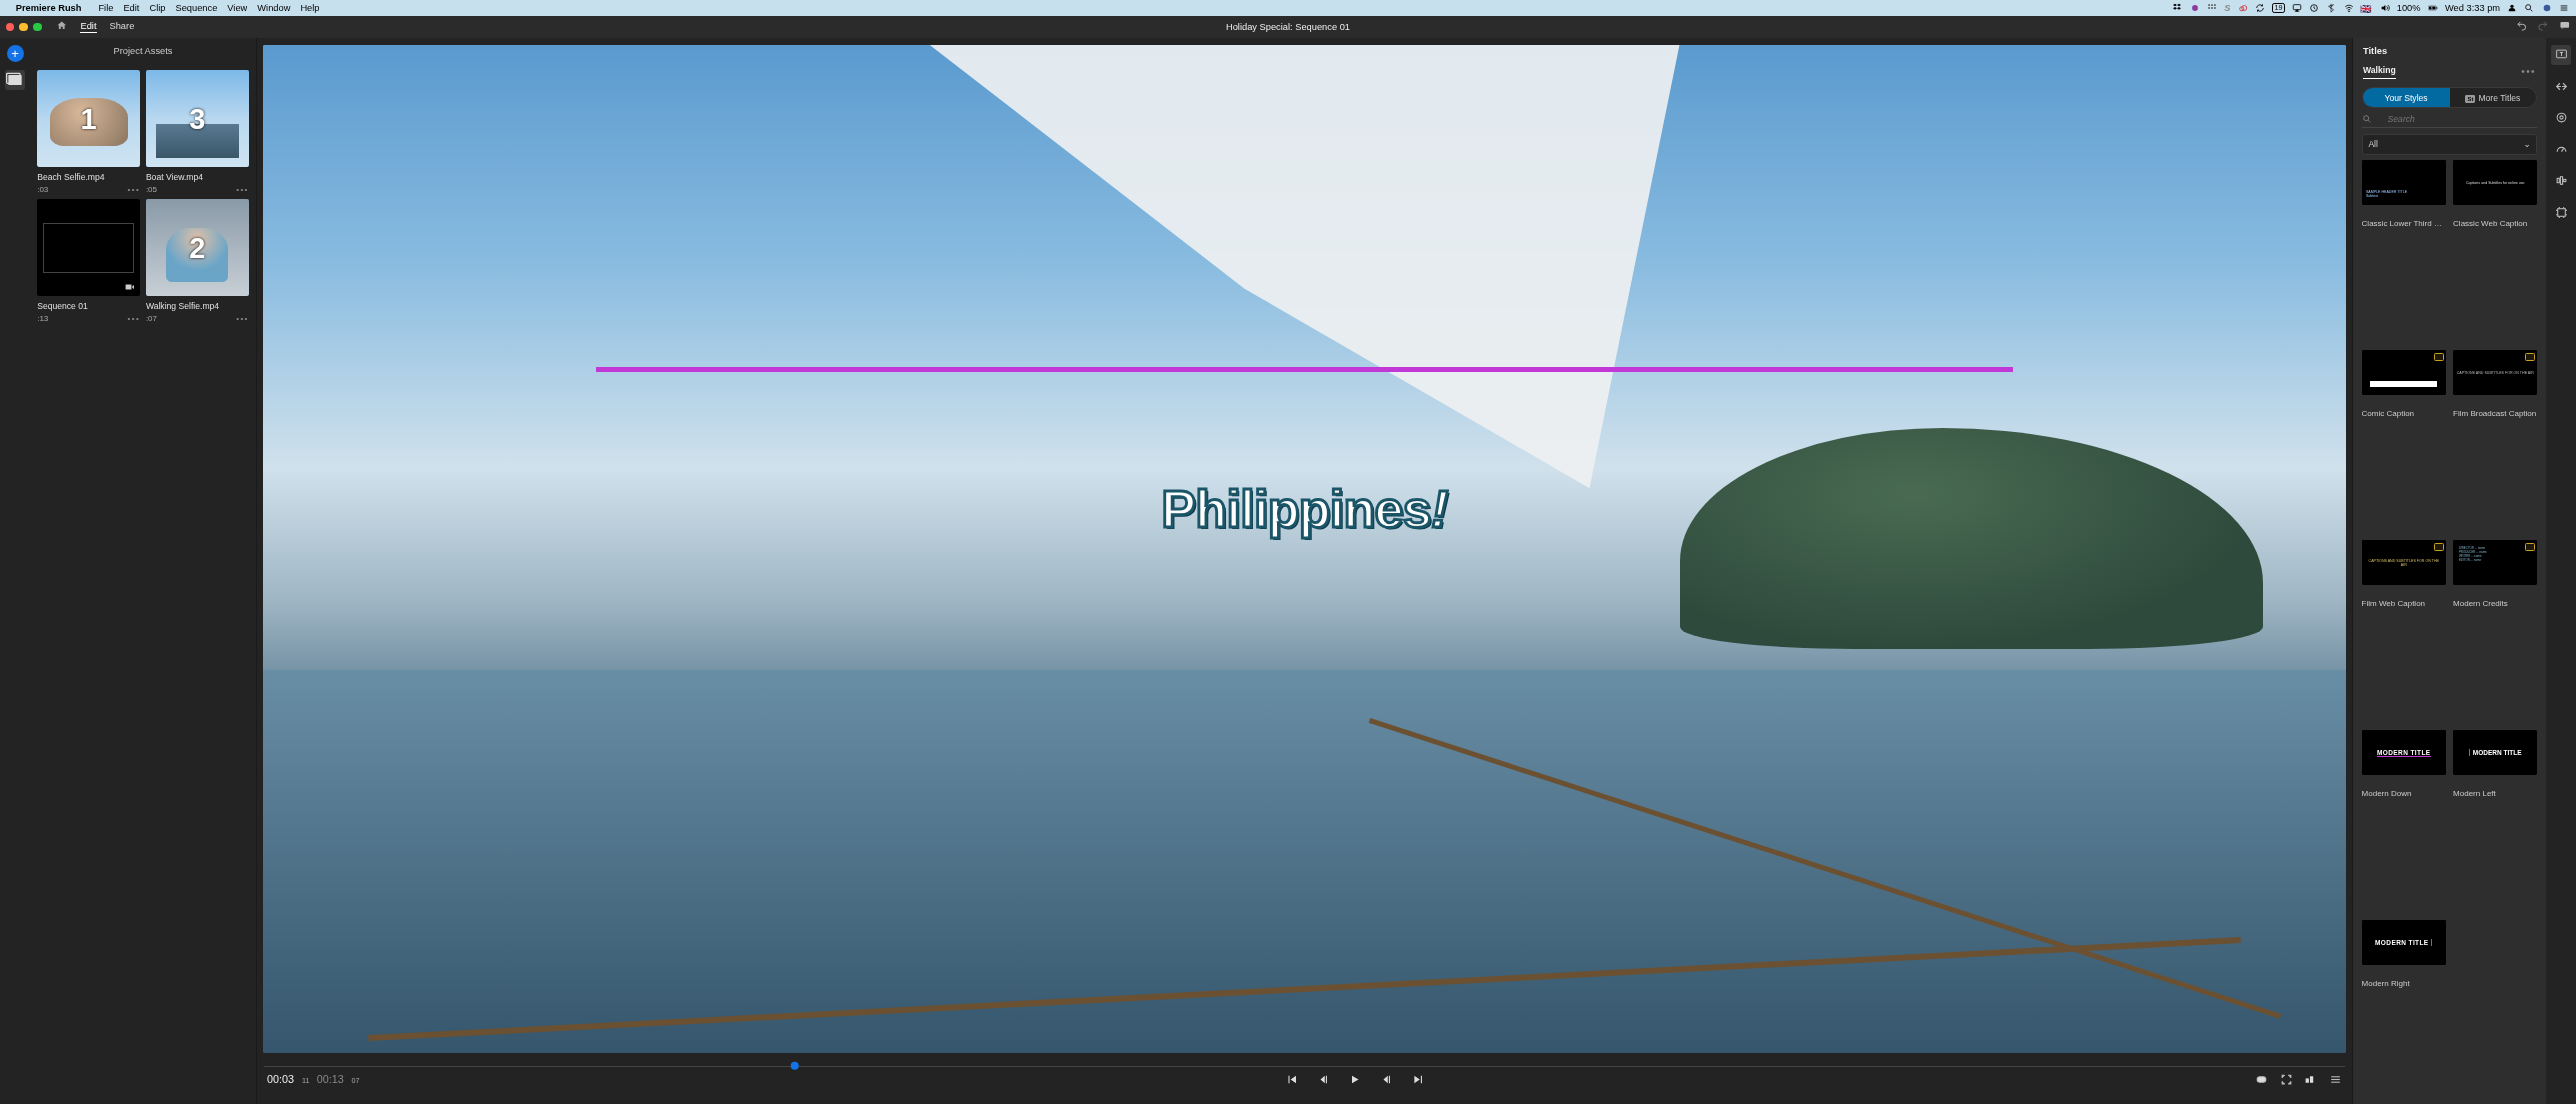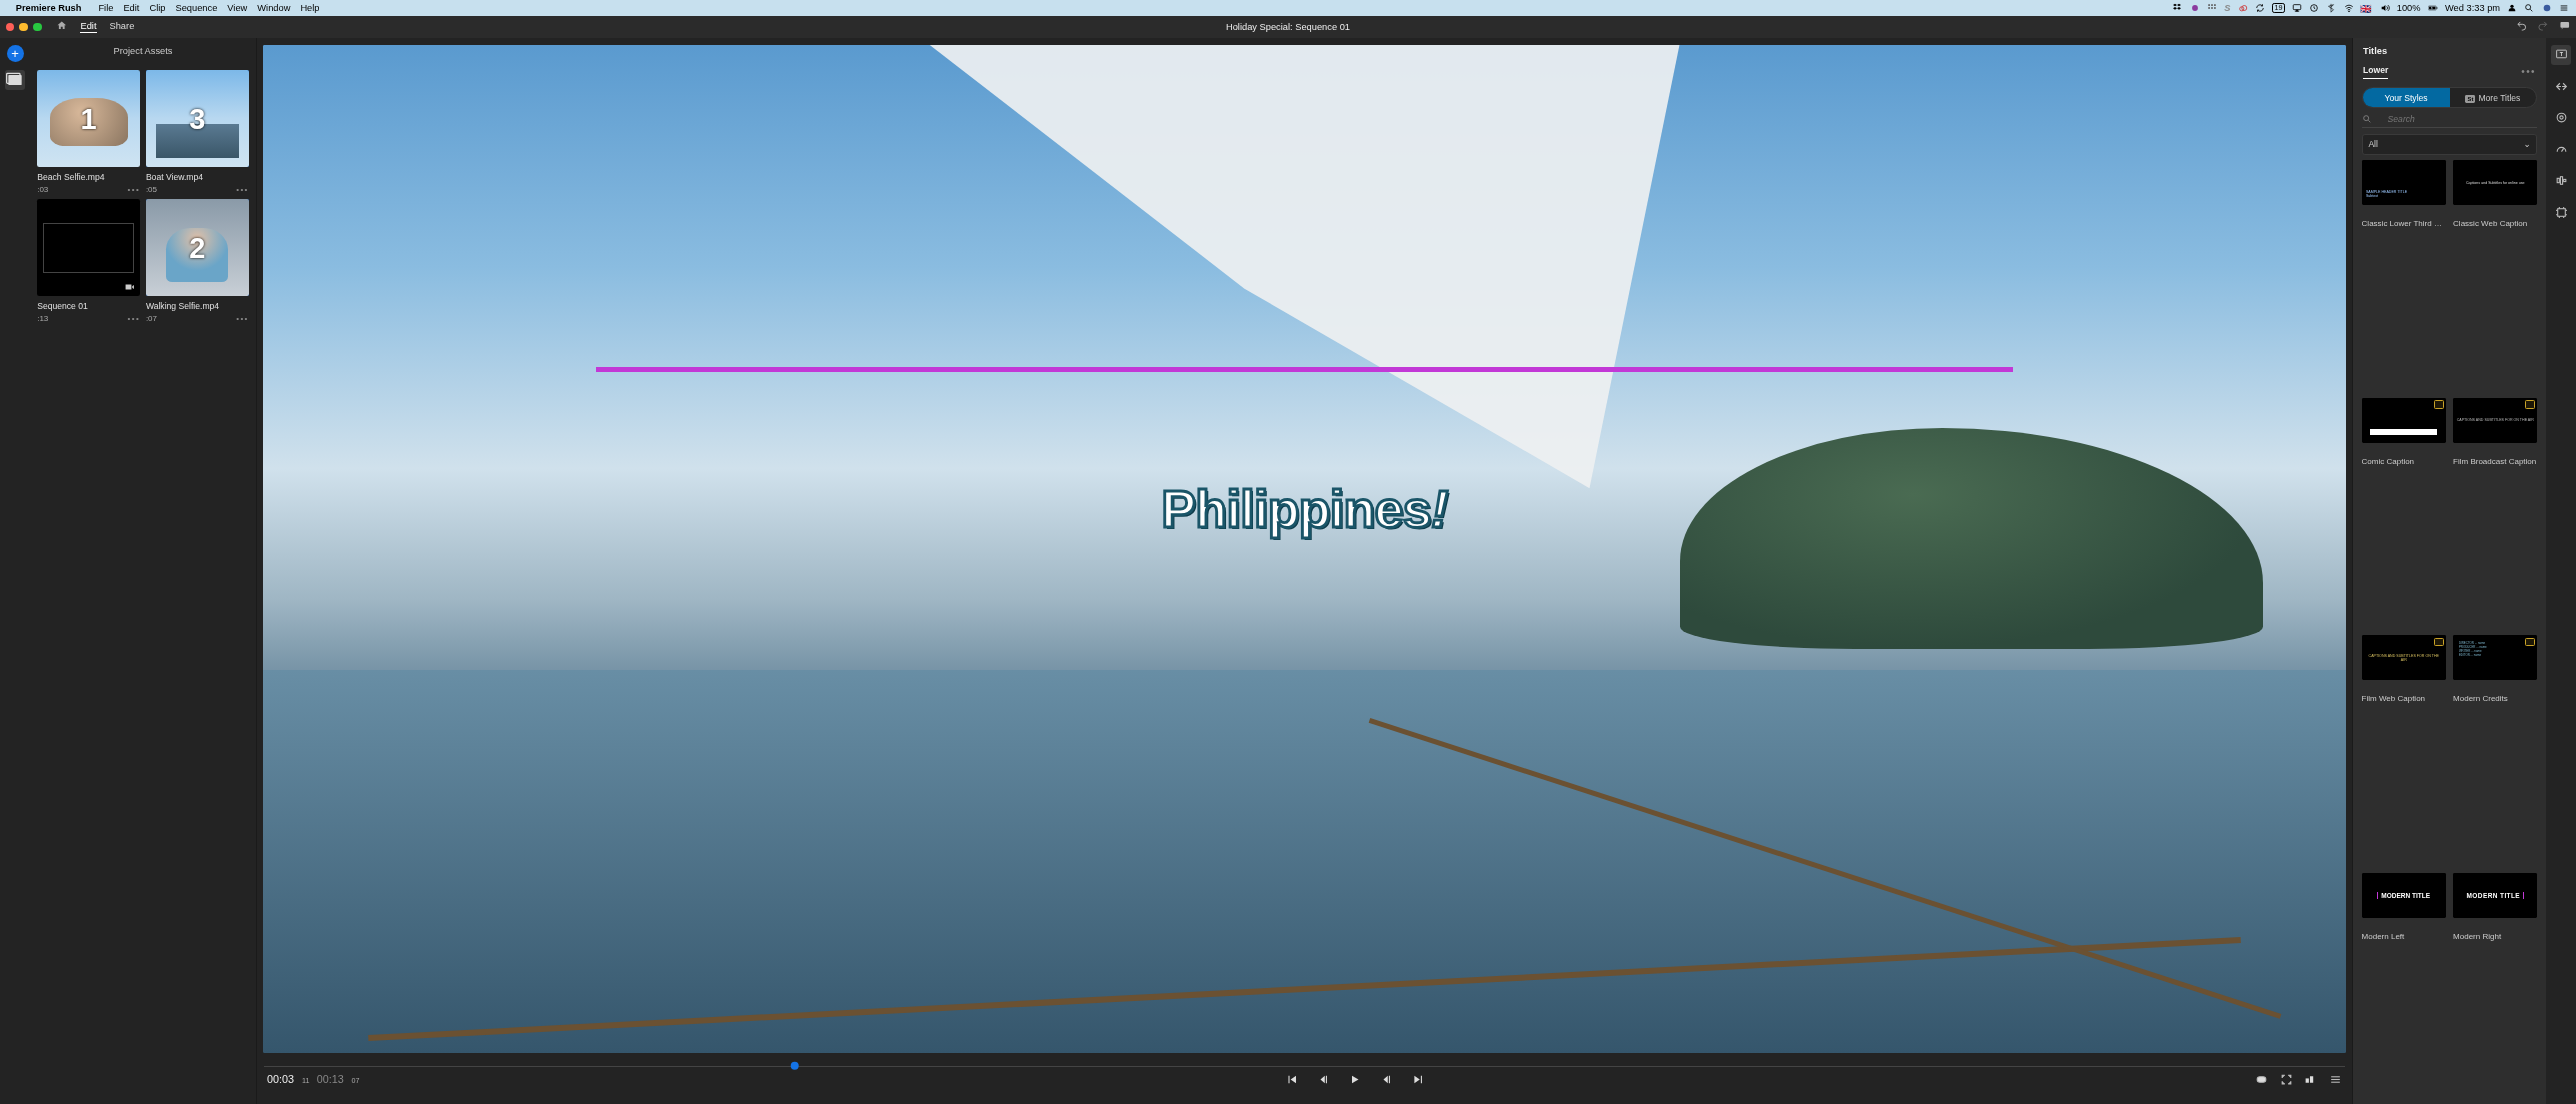--- a/index.html
+++ b/index.html
@@ -377,21 +377,21 @@
               <line x1="4" y1="12" x2="20" y2="12"></line>
               <line x1="4" y1="17" x2="20" y2="17"></line>
             </svg></span>
       </div>
     </div>
   </div>
 
   <div class="titles-panel">
     <div class="panel-title">Titles</div>
     <div class="section-row">
-      <span class="section-label">Lower</span>
+      <span class="section-label">Walking</span>
       <span class="more-dots">•••</span>
     </div>
     <div class="styles-tabs">
       <div class="tab active">Your Styles</div>
       <div class="tab"><span class="st-badge">St</span><span>More Titles</span></div>
     </div>
     <div class="search-row">
       <svg viewBox="0 0 24 24" fill="none" stroke-width="2">
           <circle cx="10" cy="10" r="6"></circle>
           <path d="M15 15l5 5"></path>
@@ -435,20 +435,26 @@
             <div class="yellow-cap">CAPTIONS AND SUBTITLES FOR ON THE AIR</div>
           </div>
           <div class="preset-name">Film Web Caption</div>
         </div>
       <div class="preset">
           <div class="preset-thumb">
             <div class="corner-badge"></div>
             <div class="credits-col">DIRECTOR ... name<br>PRODUCER ... name<br>WRITER ... name<br>EDITOR ... name</div>
           </div>
           <div class="preset-name">Modern Credits</div>
+        </div>
+      <div class="preset">
+          <div class="preset-thumb">
+            <span class="mt-box mt-line">MODERN TITLE</span>
+          </div>
+          <div class="preset-name">Modern Down</div>
         </div>
       <div class="preset">
           <div class="preset-thumb">
             <span class="mt-side">MODERN TITLE</span>
           </div>
           <div class="preset-name">Modern Left</div>
         </div>
       <div class="preset">
           <div class="preset-thumb">
             <span class="mt-box" style="border-right:1.4px solid #c238d6;padding-right:2.9px">MODERN TITLE</span>

